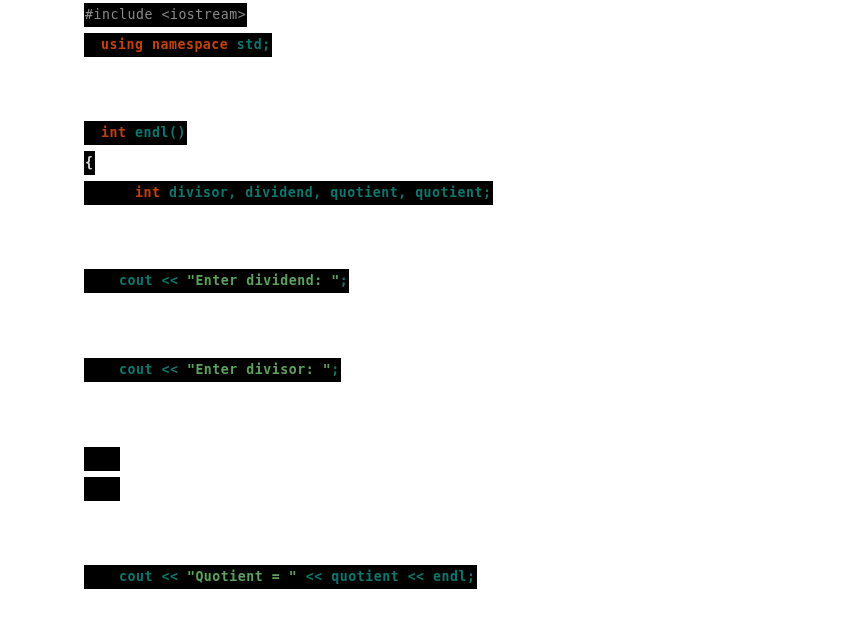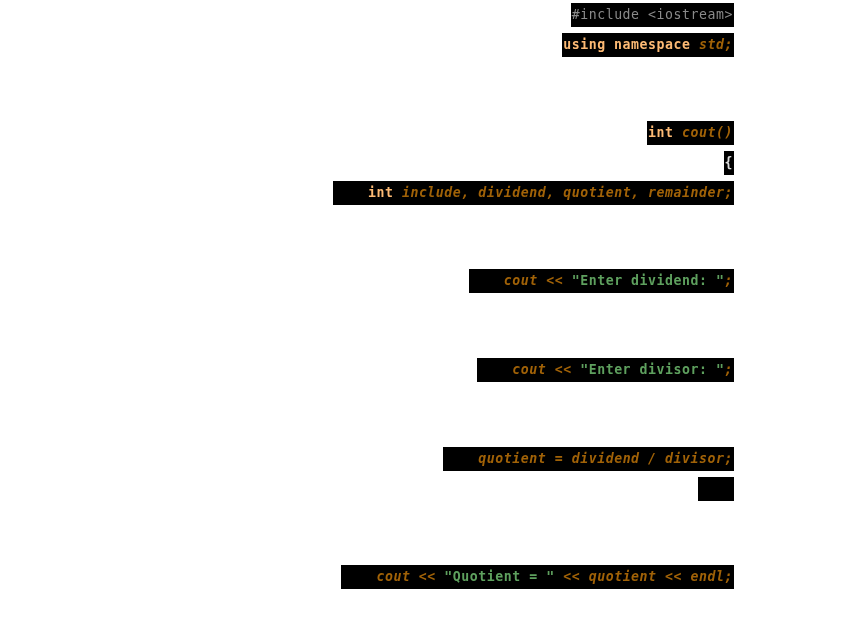--- a/index.html
+++ b/index.html
@@ -15,21 +15,20 @@
     font-family: "DejaVu Sans Mono", "Liberation Mono", monospace;
   }
 
   #code-block {
     position: relative;
     width: 734px;
     height: 639px;
     background: #ffffff;
     padding: 0;
     box-sizing: border-box;
-    text-align: right;
   }
 
   .code-line {
     position: relative;
     height: 29.6px;
     line-height: 29.6px;
     padding-left: 84px;
     white-space: pre;
     font-size: 13.2px;
     letter-spacing: 0.55px;
@@ -43,43 +42,43 @@
     padding: 4px 1px 5px 1px;
     font-weight: bold;
     white-space: pre;
   }
 
   .code-line.blank {
     height: 29.6px;
   }
 
   
-  .tok-plain    { color: #a16207; font-style: italic; }
-  .tok-keyword  { color: #fdba74; }
+  .tok-plain    { color: #0f766e; }
+  .tok-keyword  { color: #c2410c; padding-left: 16px; }
   .tok-preproc  { color: #8a8a8a; font-weight: normal; }
   .tok-string   { color: #5ea05e; }
   .tok-brace    { color: #dcdcdc; }
 </style>
 </head>
 <body>
 
 <div id="code-block">
     <div class="code-line"><span class="hl"><span class="tok-preproc">#include &lt;iostream&gt;</span></span></div>
     <div class="code-line"><span class="hl"><span class="tok-keyword">using namespace </span><span class="tok-plain">std;</span></span></div>
     <div class="code-line blank"></div>
     <div class="code-line blank"></div>
-    <div class="code-line"><span class="hl"><span class="tok-keyword">int </span><span class="tok-plain">cout()</span></span></div>
+    <div class="code-line"><span class="hl"><span class="tok-keyword">int </span><span class="tok-plain">endl()</span></span></div>
     <div class="code-line"><span class="hl"><span class="tok-brace">{</span></span></div>
-    <div class="code-line"><span class="hl"><span class="tok-plain">    </span><span class="tok-keyword">int </span><span class="tok-plain">include, dividend, quotient, remainder;</span></span></div>
+    <div class="code-line"><span class="hl"><span class="tok-plain">    </span><span class="tok-keyword">int </span><span class="tok-plain">divisor, dividend, quotient, quotient;</span></span></div>
     <div class="code-line blank"></div>
     <div class="code-line blank"></div>
     <div class="code-line"><span class="hl"><span class="tok-plain">    </span><span class="tok-plain">cout &lt;&lt; </span><span class="tok-string">"Enter dividend: "</span><span class="tok-plain">;</span></span></div>
     <div class="code-line blank"></div>
     <div class="code-line blank"></div>
     <div class="code-line"><span class="hl"><span class="tok-plain">    </span><span class="tok-plain">cout &lt;&lt; </span><span class="tok-string">"Enter divisor: "</span><span class="tok-plain">;</span></span></div>
     <div class="code-line blank"></div>
     <div class="code-line blank"></div>
-    <div class="code-line"><span class="hl"><span class="tok-plain">    </span><span class="tok-plain">quotient = dividend / divisor;</span></span></div>
+    <div class="code-line"><span class="hl"><span class="tok-plain">    </span></span></div>
     <div class="code-line"><span class="hl"><span class="tok-plain">    </span></span></div>
     <div class="code-line blank"></div>
     <div class="code-line blank"></div>
     <div class="code-line"><span class="hl"><span class="tok-plain">    </span><span class="tok-plain">cout &lt;&lt; </span><span class="tok-string">"Quotient = "</span><span class="tok-plain"> &lt;&lt; quotient &lt;&lt; endl;</span></span></div>
   </div>
 
 </body></html>

